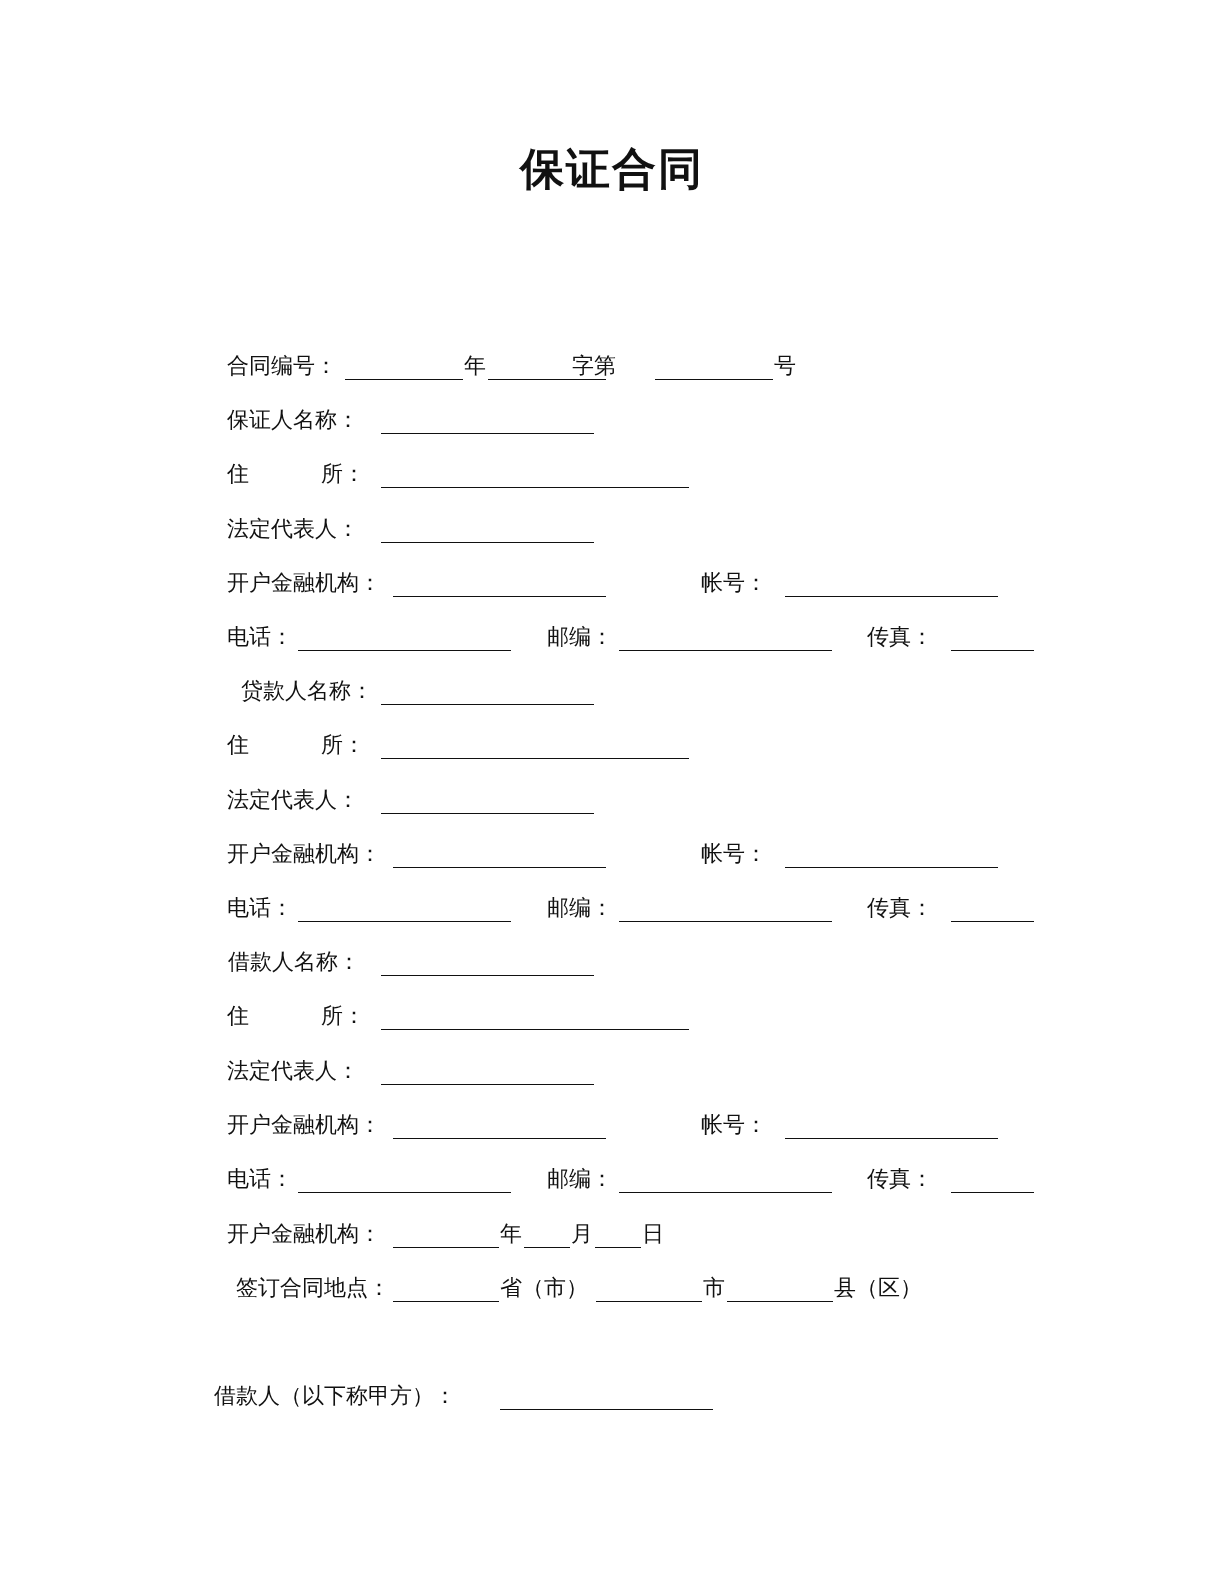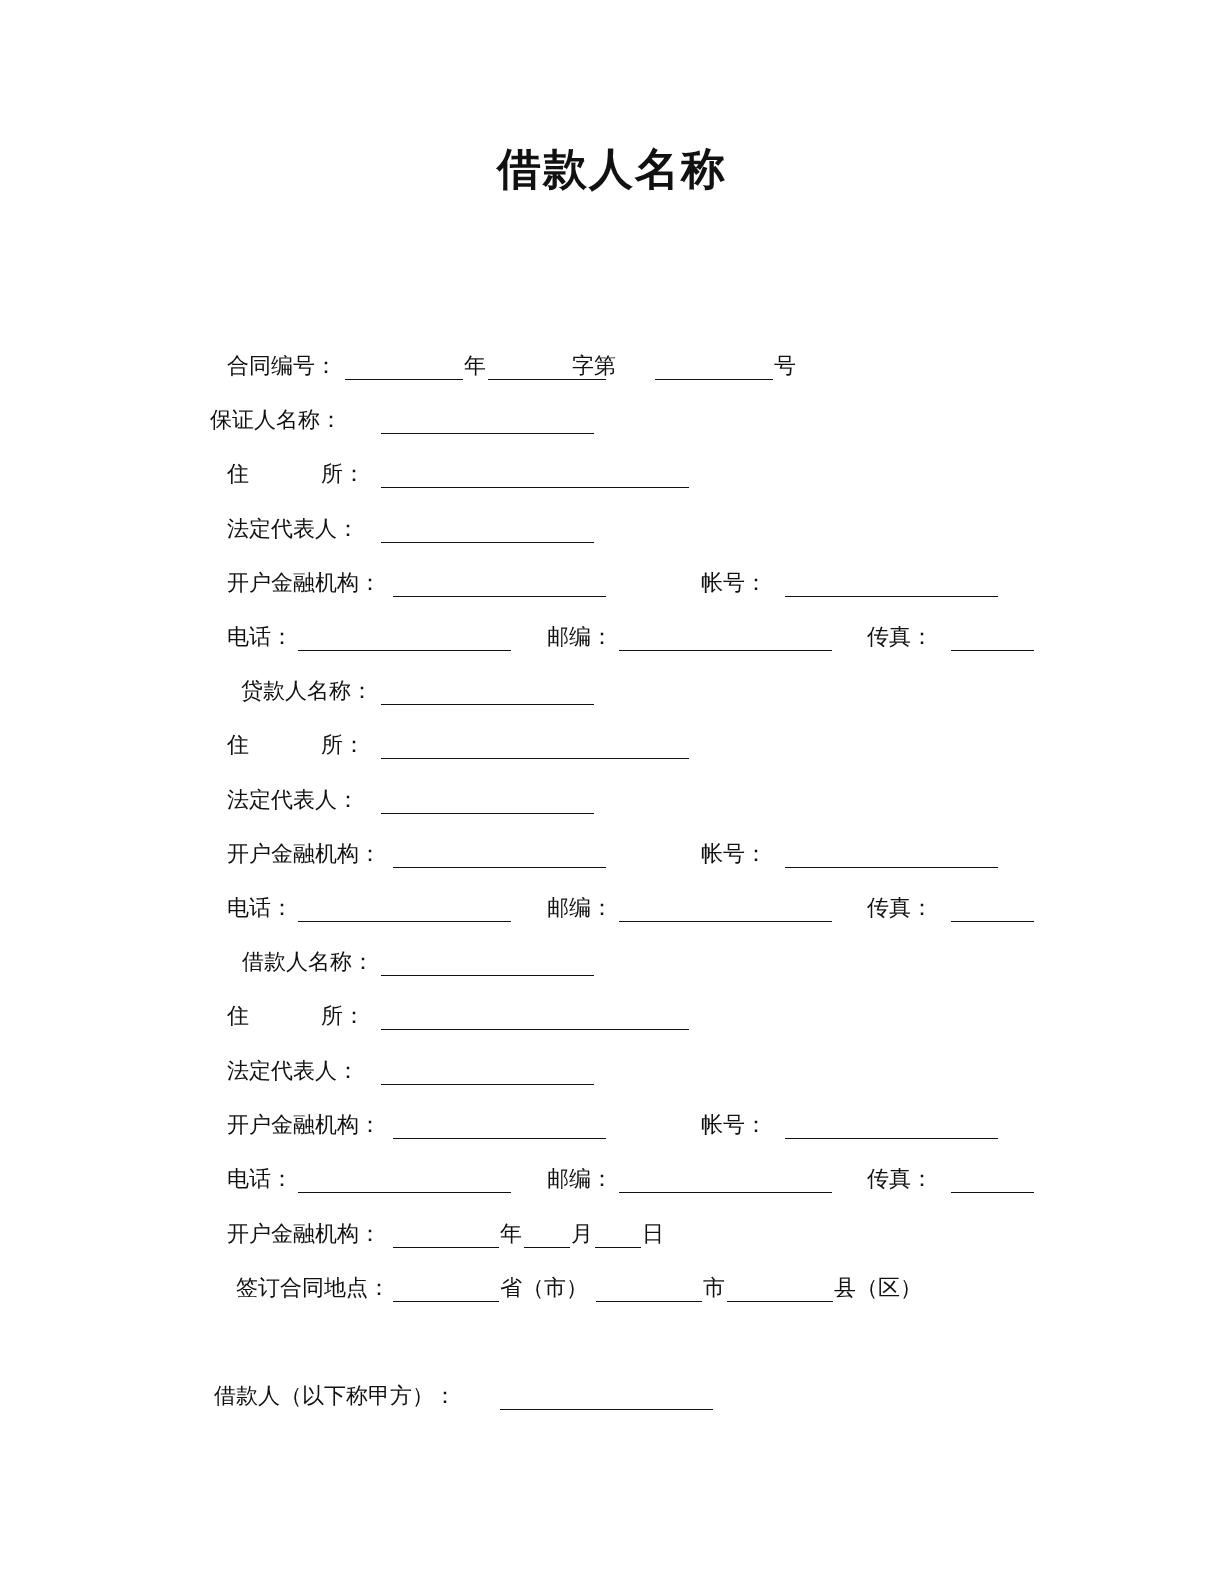--- a/index.html
+++ b/index.html
@@ -7,34 +7,34 @@
          font-family: "DejaVu Serif", "Liberation Serif", serif; color: #111; }
   .title { position: absolute; top: 140px; left: 0; width: 1224px; text-align: center;
            font-size: 44px; font-weight: bold; letter-spacing: 2px; }
   .row { position: absolute; left: 0; height: 30px; width: 1224px; }
   .t { position: absolute; font-size: 22px; line-height: 30px; white-space: nowrap; top: 0; }
   .u { position: absolute; top: 28px; height: 0; border-bottom: 1.5px solid #111; }
 </style>
 </head>
 <body>
 
-<div class="title">借款人名称</div>
+<div class="title">保证合同</div>
 
 <div class="row" style="top:351px">
   <span class="t" style="left:227px">合同编号：</span>
   <span class="u" style="left:345px;width:118px"></span>
   <span class="t" style="left:464px">年</span>
   <span class="u" style="left:488px;width:118px"></span>
   <span class="t" style="left:572px">字第</span>
   <span class="u" style="left:655px;width:118px"></span>
   <span class="t" style="left:774px">号</span>
 </div>
 
 <div class="row" style="top:405px">
-  <span class="t" style="left:210px">保证人名称：</span>
+  <span class="t" style="left:227px">保证人名称：</span>
   <span class="u" style="left:381px;width:213px"></span>
 </div>
 <div class="row" style="top:459px">
   <span class="t" style="left:227px">住</span>
   <span class="t" style="left:321px">所：</span>
   <span class="u" style="left:381px;width:308px"></span>
 </div>
 <div class="row" style="top:514px">
   <span class="t" style="left:227px">法定代表人：</span>
   <span class="u" style="left:381px;width:213px"></span>
@@ -76,21 +76,21 @@
 <div class="row" style="top:893px">
   <span class="t" style="left:227px">电话：</span>
   <span class="u" style="left:298px;width:213px"></span>
   <span class="t" style="left:547px">邮编：</span>
   <span class="u" style="left:619px;width:213px"></span>
   <span class="t" style="left:867px">传真：</span>
   <span class="u" style="left:951px;width:83px"></span>
 </div>
 
 <div class="row" style="top:947px">
-  <span class="t" style="left:242px">借款人名称：</span>
+  <span class="t" style="left:228px">借款人名称：</span>
   <span class="u" style="left:381px;width:213px"></span>
 </div>
 <div class="row" style="top:1001px">
   <span class="t" style="left:227px">住</span>
   <span class="t" style="left:321px">所：</span>
   <span class="u" style="left:381px;width:308px"></span>
 </div>
 <div class="row" style="top:1056px">
   <span class="t" style="left:227px">法定代表人：</span>
   <span class="u" style="left:381px;width:213px"></span>

